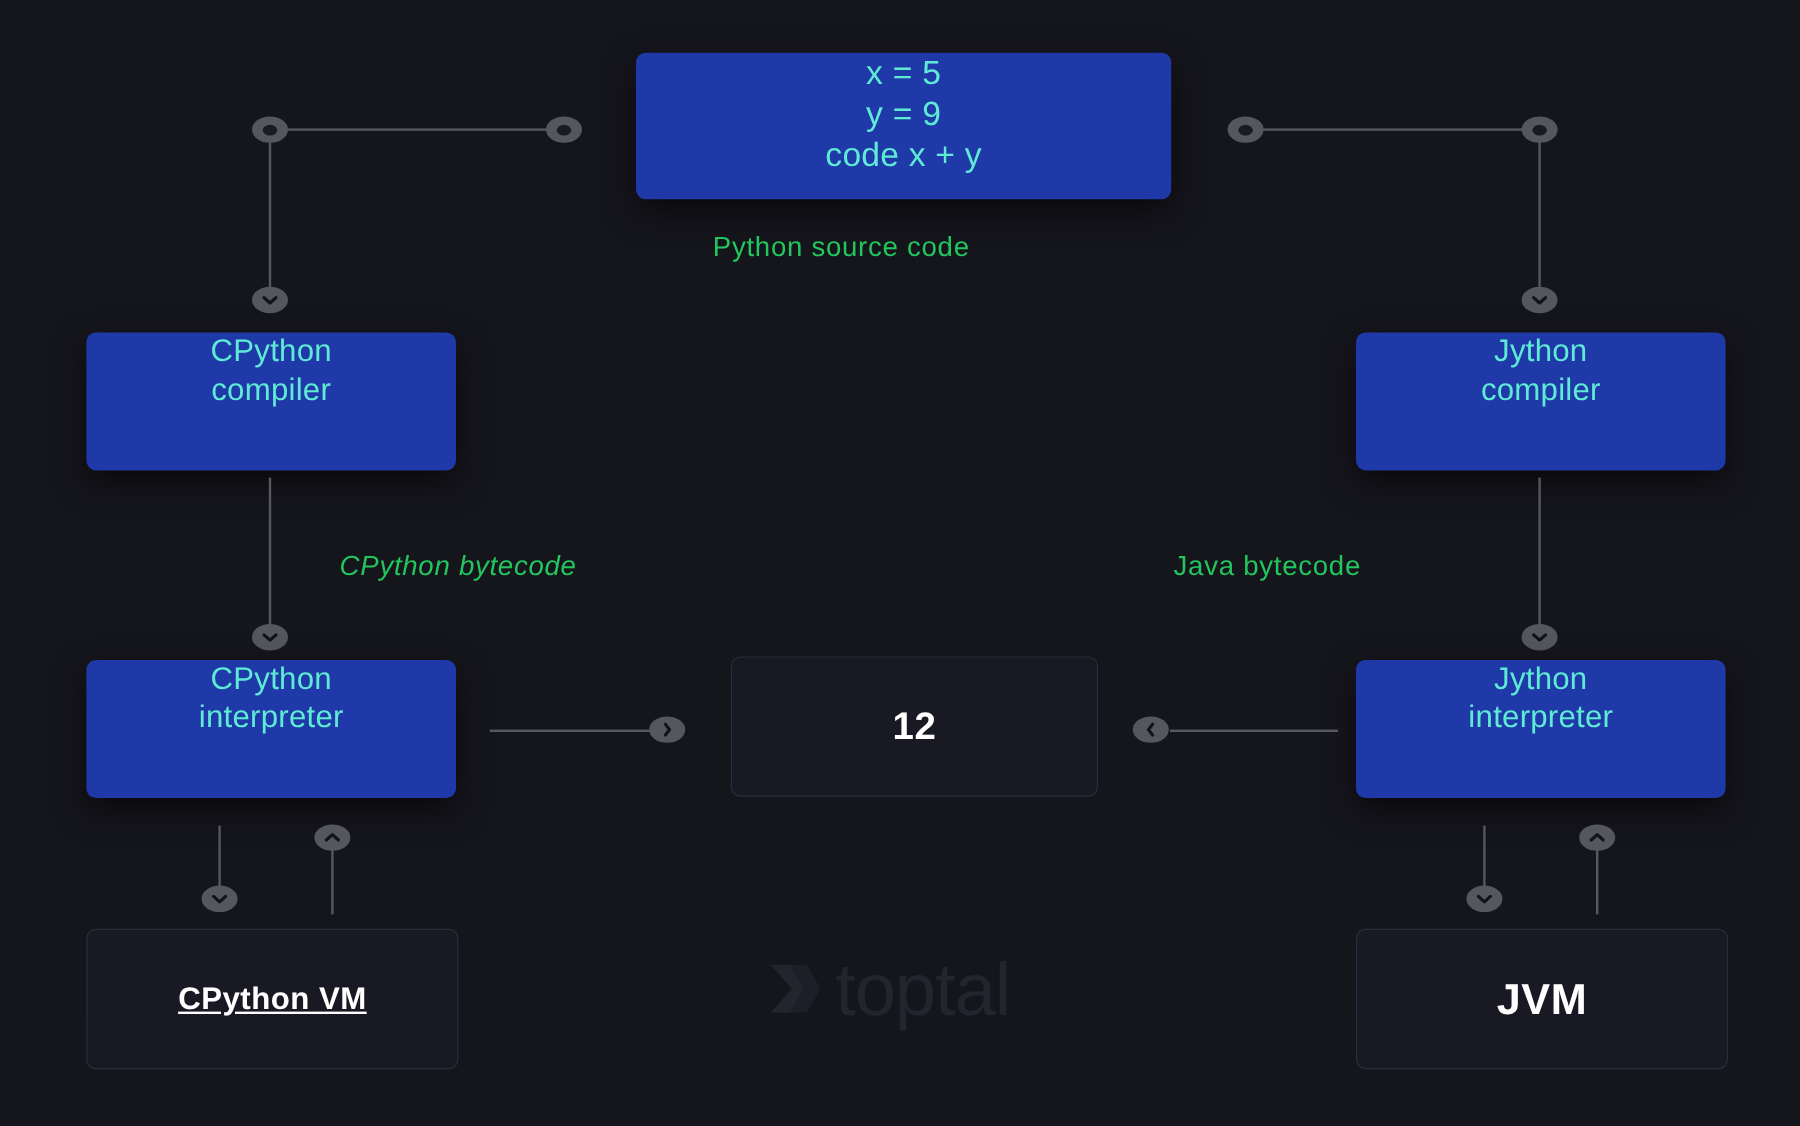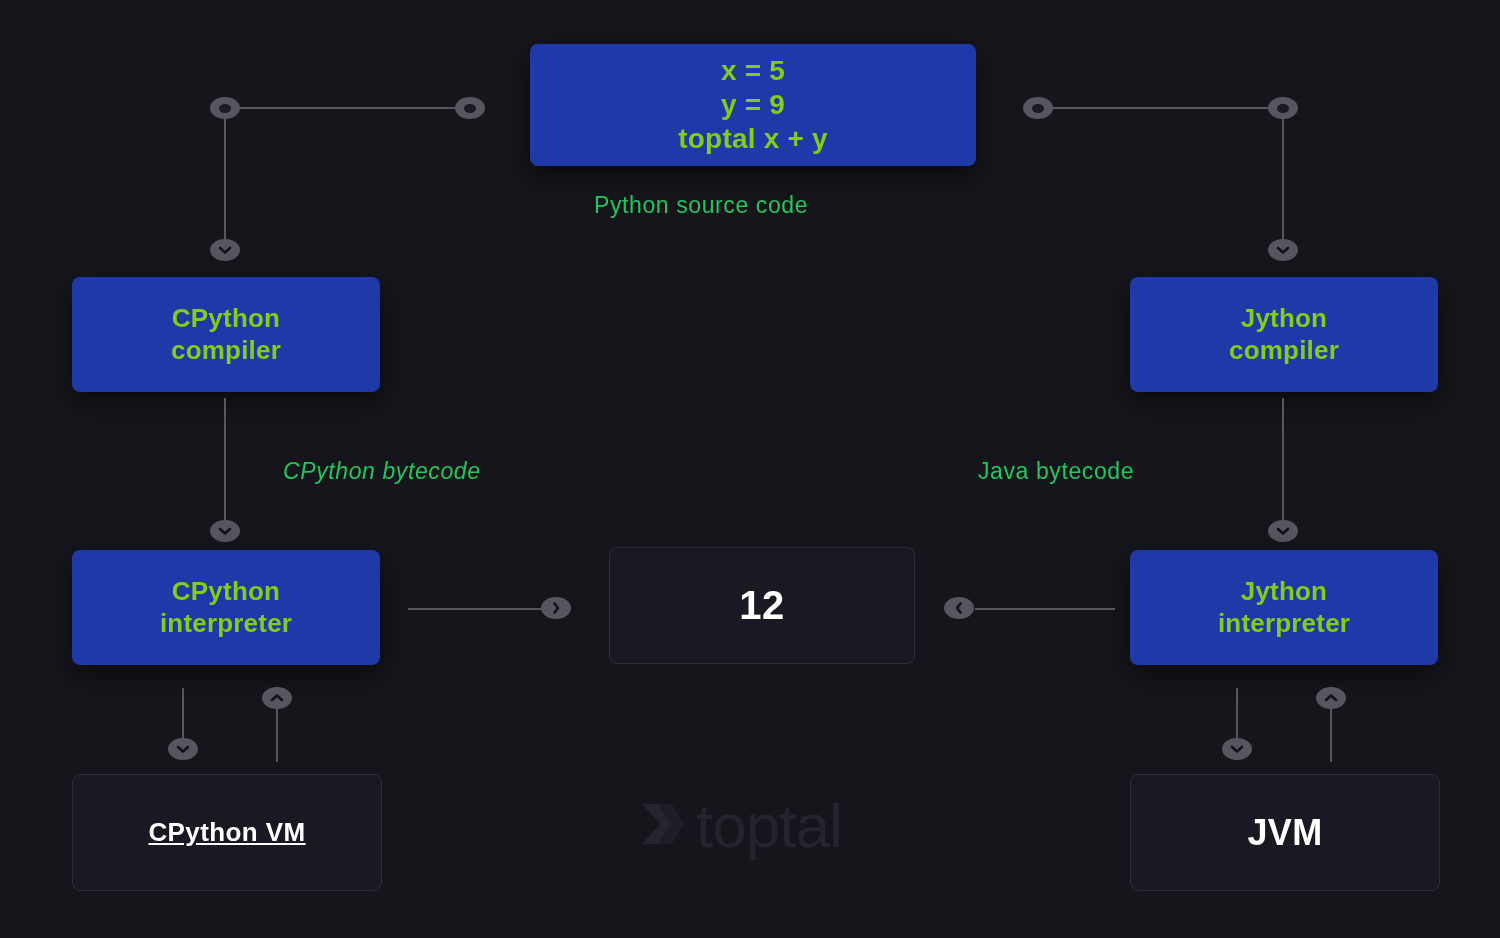--- a/index.html
+++ b/index.html
@@ -16,25 +16,24 @@
     overflow: hidden;
   }
 
   
   .box-blue {
     position: absolute;
     background: #1f3aa8;
     border-radius: 8px;
     box-shadow: 0 10px 26px rgba(0,0,0,0.55);
     display: flex;
-    align-items: center;
     justify-content: center;
     text-align: center;
-    color: #84cc16;
-    font-weight: bold;
+    color: #5eead4;
+    font-weight: normal;
     line-height: 1.22;
     letter-spacing: 0.2px;
   }
 
   
   .box-outline {
     position: absolute;
     background: #191923;
     border: 1px solid #2c2c3c;
     border-radius: 8px;
@@ -105,21 +104,21 @@
 </style>
 </head>
 <body>
 
 <div id="stage">
 
   <div class="box-blue" style="left:530px; top:44px; width:446px; height:122px; font-size:28px;">
     <div>
       <div>x = 5</div>
       <div>y = 9</div>
-      <div>toptal x + y</div>
+      <div>code x + y</div>
     </div>
   </div>
   <div class="caption" style="left:594px; top:192px;">Python source code</div>
 
   <div class="line-h" style="left:225px; top:107px; width:245px;"></div>
   <div class="line-v" style="left:224px; top:107px; height:143px;"></div>
   <div class="node hollow" style="left:210px; top:97px;"></div>
   <div class="node hollow" style="left:455px; top:97px;"></div>
   <div class="node" style="left:210px; top:239px;">
     <svg width="14" height="10" viewBox="0 0 14 10" aria-hidden="true">
@@ -181,21 +180,21 @@
     </div>
   </div>
 
   <div class="line-h" style="left:408px; top:608px; width:140px;"></div>
   <div class="node" style="left:541px; top:597px;">
     <svg width="10" height="14" viewBox="0 0 10 14" aria-hidden="true">
       <path d="M3.5 2.5 L7 7 L3.5 11.5" stroke="#12121a" stroke-width="2.6" fill="none" stroke-linecap="round" stroke-linejoin="round"></path>
     </svg>
   </div>
 
-  <div class="box-outline" style="left:609px; top:547px; width:304px; height:115px; font-size:40px;">
+  <div class="box-outline" style="left:609px; top:547px; width:304px; height:115px; font-size:32px;">
     <span>12</span>
   </div>
 
   <div class="line-h" style="left:975px; top:608px; width:140px;"></div>
   <div class="node" style="left:944px; top:597px;">
     <svg width="10" height="14" viewBox="0 0 10 14" aria-hidden="true">
       <path d="M6.5 2.5 L3 7 L6.5 11.5" stroke="#12121a" stroke-width="2.6" fill="none" stroke-linecap="round" stroke-linejoin="round"></path>
     </svg>
   </div>
 

